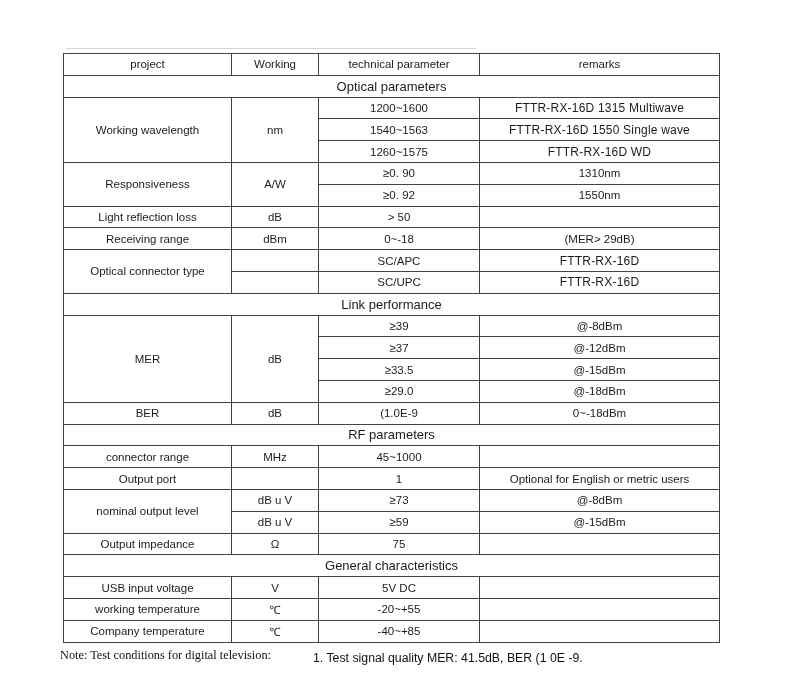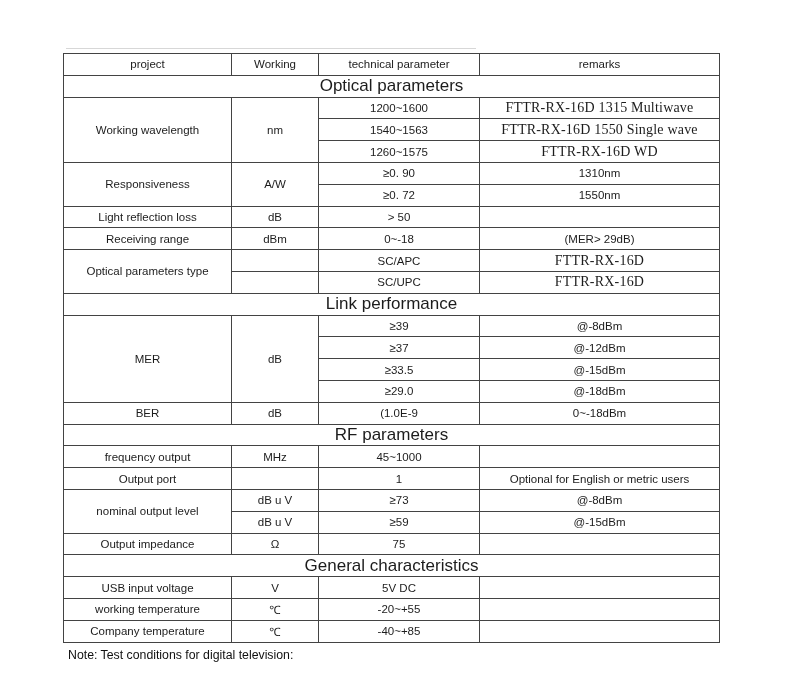--- a/index.html
+++ b/index.html
@@ -30,37 +30,38 @@
   }
   table.spec-table td {
     border: 1px solid #434343;
     height: 20.8px;
     padding: 0 4px;
     text-align: center;
     vertical-align: middle;
     overflow: hidden;
     white-space: nowrap;
   }
-  td.section-title { font-size: 17px; }
+  td.section-title { font-size: 13px; }
   td.mono {
-    font-family: Liberation Serif, serif;
-    font-size: 14px;
+    font-family: Liberation Sans, sans-serif;
+    font-size: 12px;
     letter-spacing: 0.2px;
   }
   .notes {
     position: absolute;
     left: 60px; top: 600px;
     width: 700px;
     font-size: 12.3px;
     color: #111111;
   }
   .note-label {
     position: absolute;
-    left: 8px; top: 0;
+    left: 0; top: 0;
     white-space: nowrap;
+    font-family: Liberation Serif, serif;
   }
   .note-items {
     position: absolute;
     left: 253px; top: 0;
   }
   .note-items .note-item {
     line-height: 21.7px;
     white-space: nowrap;
   }
 </style>
@@ -105,40 +106,40 @@
       <td class="mono">FTTR-RX-16D WD</td>
     </tr>
 
     <tr>
       <td rowspan="2">Responsiveness</td>
       <td rowspan="2">A/W</td>
       <td>≥0. 90</td>
       <td>1310nm</td>
     </tr>
     <tr>
-      <td>≥0. 72</td>
+      <td>≥0. 92</td>
       <td>1550nm</td>
     </tr>
 
     <tr>
       <td>Light reflection loss</td>
       <td>dB</td>
       <td>&gt; 50</td>
       <td></td>
     </tr>
 
     <tr>
       <td>Receiving range</td>
       <td>dBm</td>
       <td>0~-18</td>
       <td>(MER&gt; 29dB)</td>
     </tr>
 
     <tr>
-      <td rowspan="2">Optical parameters type</td>
+      <td rowspan="2">Optical connector type</td>
       <td></td>
       <td>SC/APC</td>
       <td class="mono">FTTR-RX-16D</td>
     </tr>
     <tr>
       <td></td>
       <td>SC/UPC</td>
       <td class="mono">FTTR-RX-16D</td>
     </tr>
 
@@ -170,21 +171,21 @@
       <td>dB</td>
       <td>(1.0E-9</td>
       <td>0~-18dBm</td>
     </tr>
 
     <tr>
       <td colspan="4" class="section-title">RF parameters</td>
     </tr>
 
     <tr>
-      <td>frequency output</td>
+      <td>connector range</td>
       <td>MHz</td>
       <td>45~1000</td>
       <td></td>
     </tr>
 
     <tr>
       <td>Output port</td>
       <td></td>
       <td>1</td>
       <td>Optional for English or metric users</td>
@@ -230,15 +231,16 @@
       <td>℃</td>
       <td>-40~+85</td>
       <td></td>
     </tr>
   </tbody>
     </table>
 
   <div class="notes">
     <div class="note-label">Note: Test conditions for digital television:</div>
     <div class="note-items">
+      <div class="note-item">1. Test signal quality MER: 41.5dB, BER (1 0E -9.</div>
     </div>
   </div>
 </div>
 
 </body></html>

